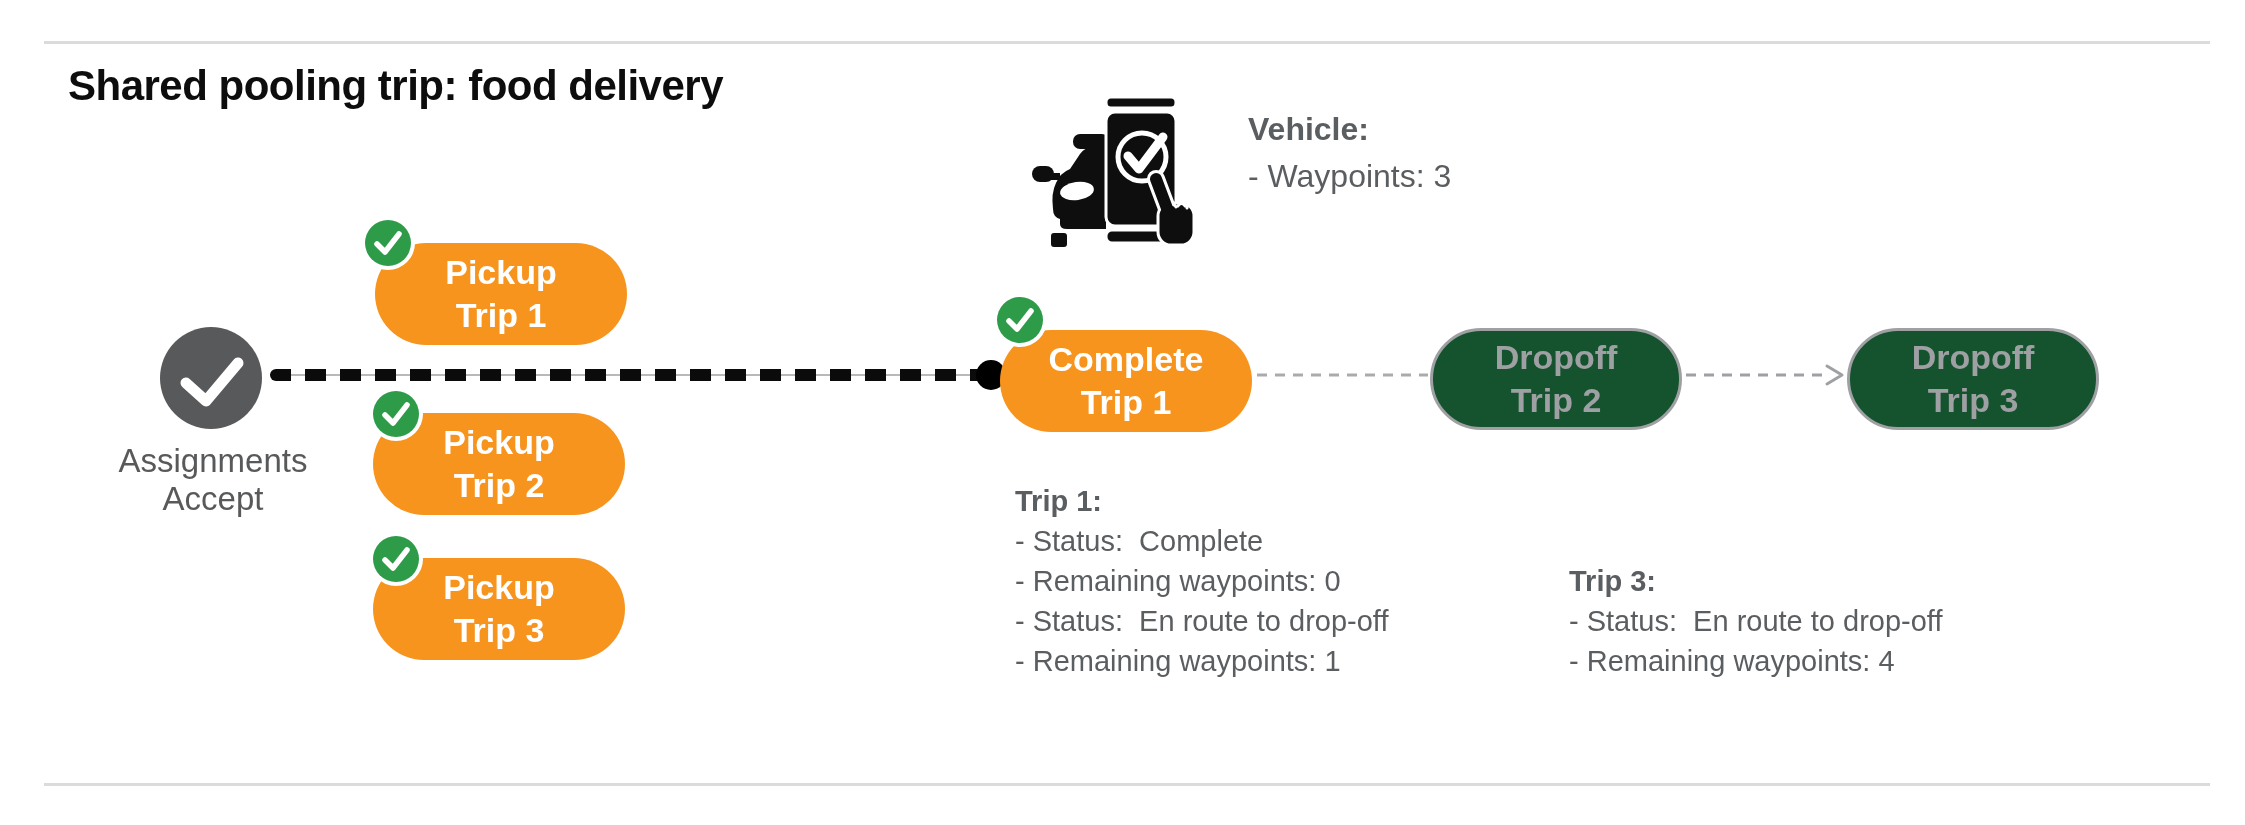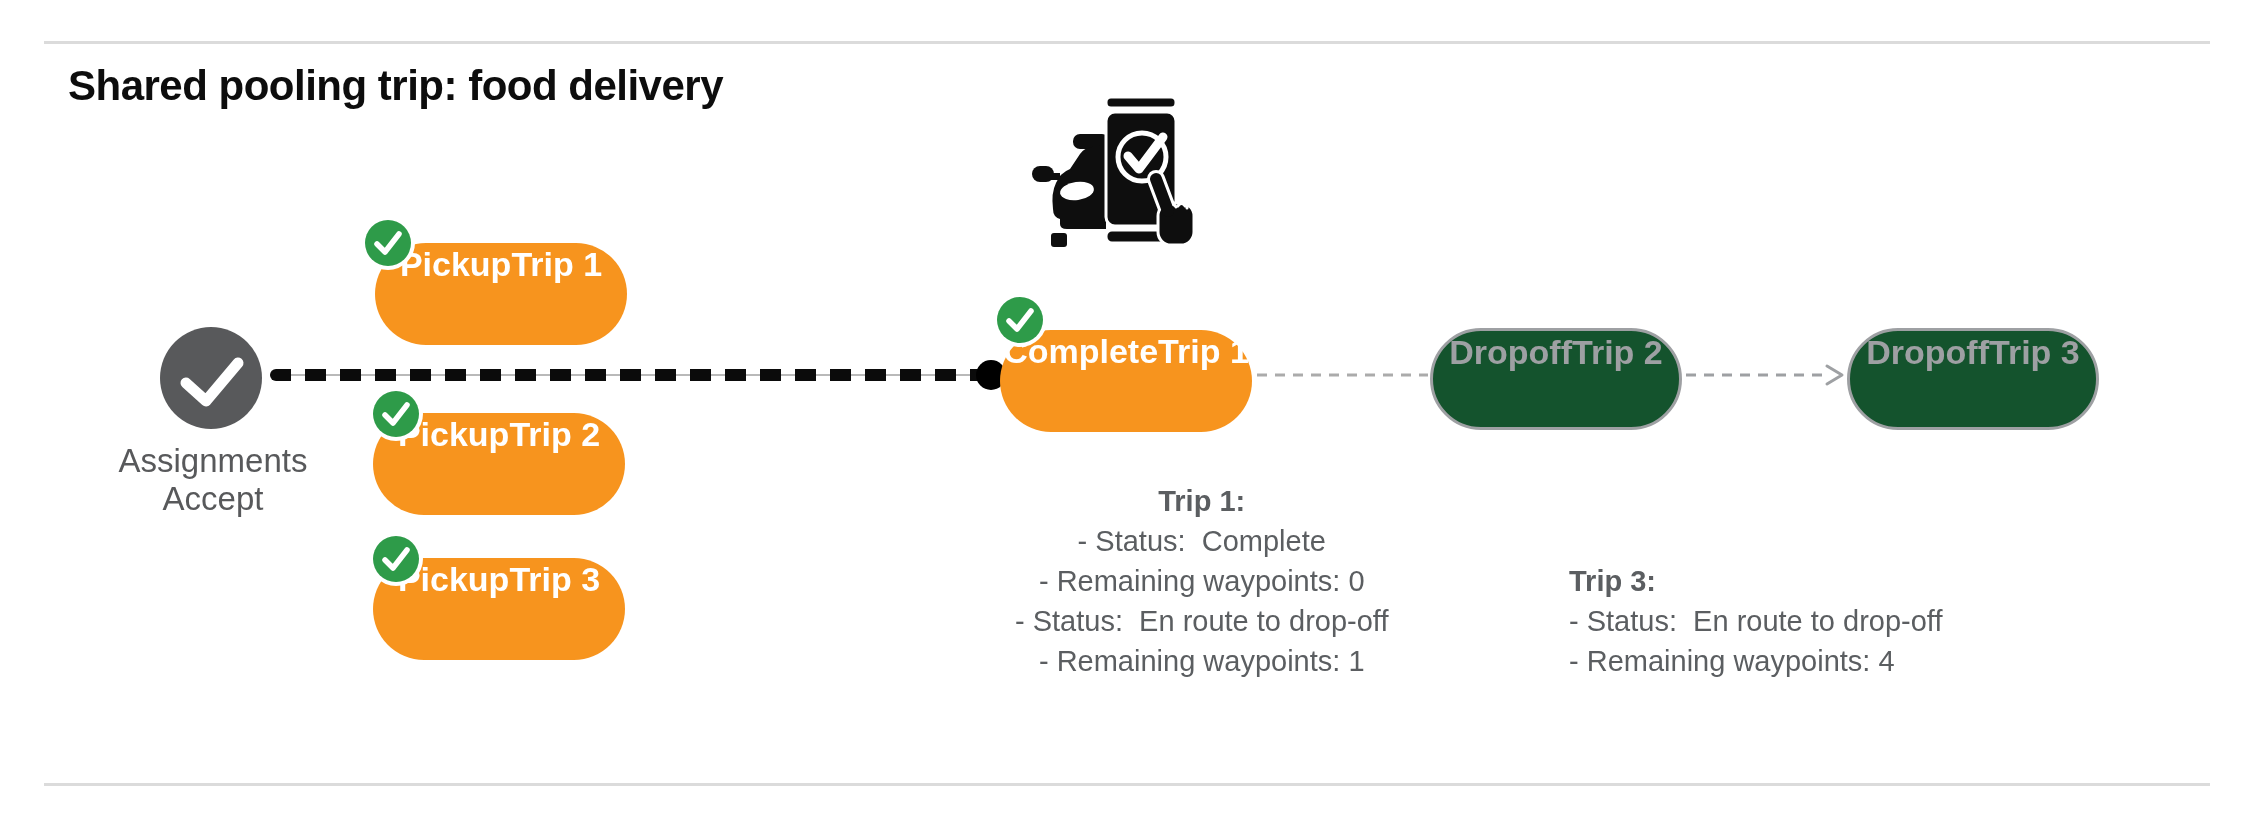--- a/index.html
+++ b/index.html
@@ -16,21 +16,21 @@
 
   
   .start-circle{position:absolute;left:160px;top:327px;width:102px;height:102px;
                 border-radius:50%;background:#58595b;}
   .start-label{position:absolute;left:60px;top:442px;width:306px;text-align:center;
                color:#58595b;font-size:33px;line-height:38px;}
 
   
   .pill{position:absolute;width:252px;height:102px;border-radius:52px;background:#f7941e;
         color:#fff;font-size:34px;font-weight:bold;text-align:center;
-        display:flex;flex-direction:row;justify-content:center;line-height:43px;}
+        display:flex;flex-direction:column;justify-content:center;line-height:43px;}
   .pill.ghost{background:#14532d;border:3px solid #9ea0a3;color:#9ea0a3;width:246px;height:96px;}
 
   
   .badge{position:absolute;width:46px;height:46px;border-radius:50%;background:#2e9b49;
          box-shadow:0 0 0 4px #fff;}
   .badge svg{position:absolute;left:0;top:0;}
 
   
   .track{position:absolute;left:270px;top:374px;width:715px;height:2px;background:#b9b9b9;}
   .dashes{position:absolute;left:270px;top:369px;width:715px;height:12px;border-radius:6px;
@@ -68,20 +68,22 @@
     <rect x="86" y="145" width="70" height="13" rx="6" fill="#0e0e0e" stroke="#fff" stroke-width="3"></rect>
     <circle cx="122" cy="72" r="24" fill="none" stroke="#fff" stroke-width="5"></circle>
     <path d="M108 71 L119 84 L143 52" fill="none" stroke="#fff" stroke-width="9" stroke-linecap="round" stroke-linejoin="round"></path>
     <line x1="136" y1="94" x2="148" y2="126" stroke="#fff" stroke-width="18" stroke-linecap="round"></line>
     <rect x="138" y="118" width="36" height="42" rx="13" fill="#0e0e0e" stroke="#fff" stroke-width="3"></rect>
     <path d="M149 122 a4 5 0 0 1 7 0 M158 121 a4 5 0 0 1 7 0 M167 123 a3 4 0 0 1 6 0" fill="none" stroke="#fff" stroke-width="3" stroke-linecap="round"></path>
     <line x1="136" y1="94" x2="148" y2="126" stroke="#0e0e0e" stroke-width="12" stroke-linecap="round"></line>
   </svg>
 
   <div class="vehicle-text">
+    <div class="hd">Vehicle:</div>
+    <div>- Waypoints: 3</div>
   </div>
 
   <div class="start-circle">
     <svg width="102" height="102" viewBox="0 0 102 102">
       <path d="M26 56 L46 74 L78 36" fill="none" stroke="#fff" stroke-width="11" stroke-linecap="round" stroke-linejoin="round"></path>
     </svg>
   </div>
   <div class="start-label">
     <div>Assignments</div>
     <div>Accept</div>
@@ -140,21 +142,21 @@
 
   <div class="pill ghost" style="left:1430px;top:328px;">
     <div>Dropoff</div>
     <div>Trip 2</div>
   </div>
   <div class="pill ghost" style="left:1847px;top:328px;">
     <div>Dropoff</div>
     <div>Trip 3</div>
   </div>
 
-  <div class="status" style="left:1015px;top:481px;text-align:center;">
+  <div class="status" style="left:1015px;top:481px;">
     <div class="hd">Trip 1:</div>
     <div>- Status:  Complete</div>
     <div>- Remaining waypoints: 0</div>
     <div>- Status:  En route to drop-off</div>
     <div>- Remaining waypoints: 1</div>
   </div>
 
   <div class="status" style="left:1569px;top:561px;">
     <div class="hd">Trip 3:</div>
     <div>- Status:  En route to drop-off</div>

